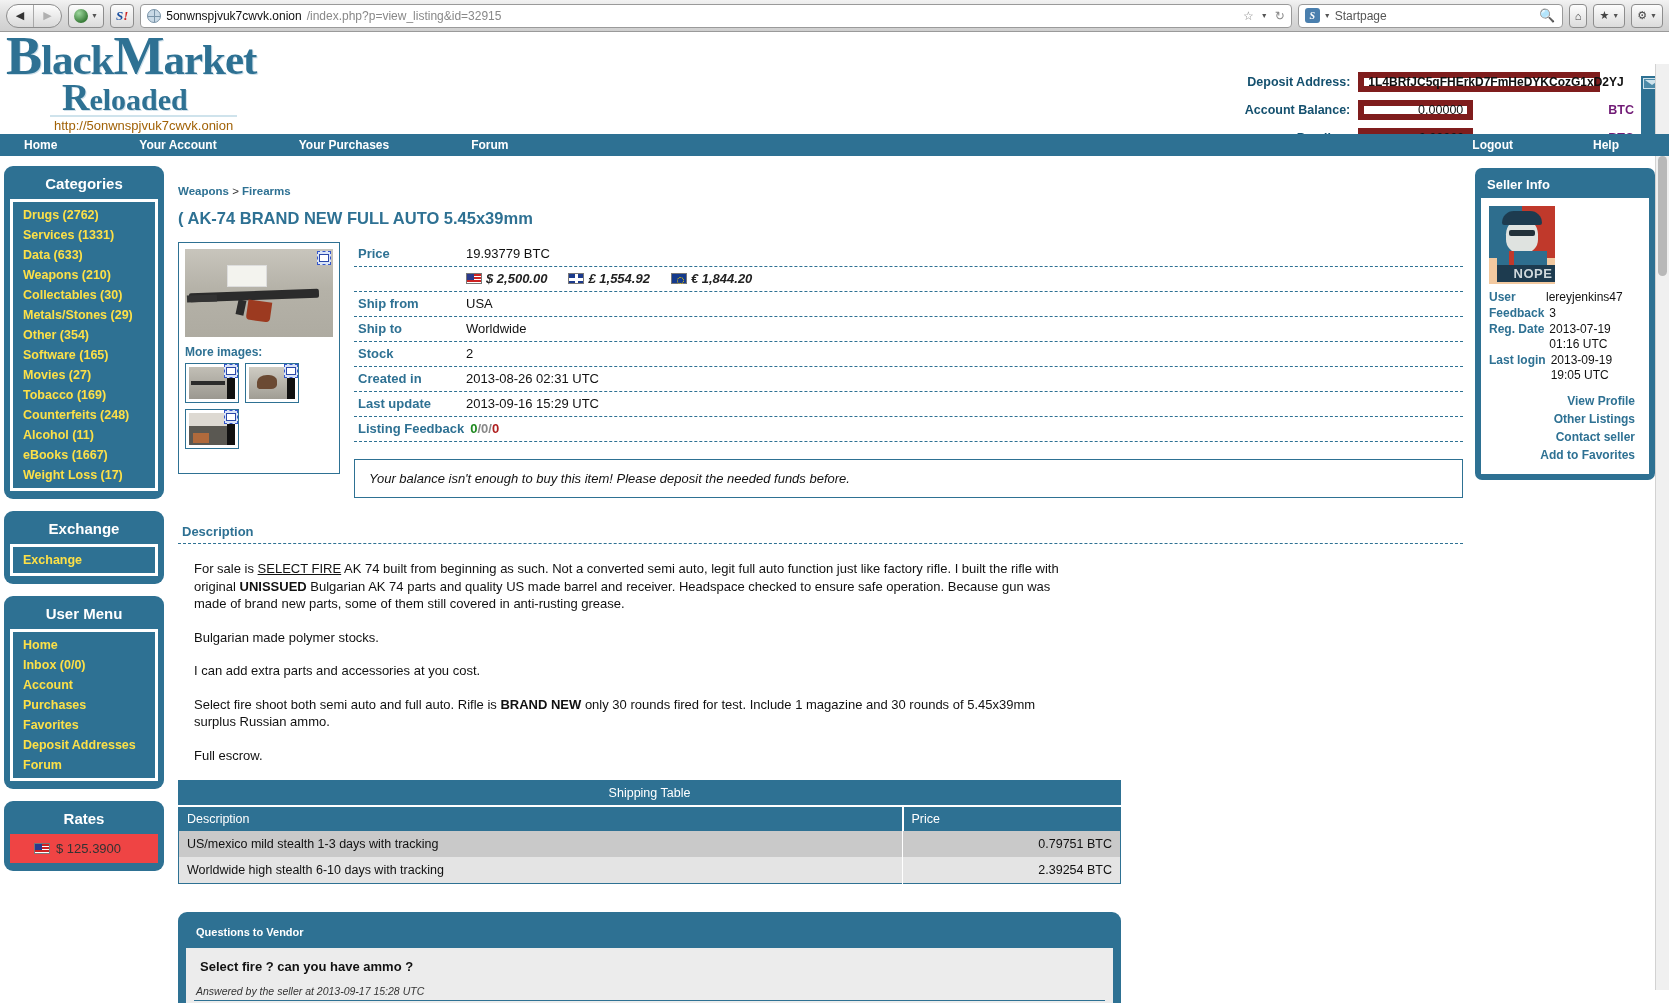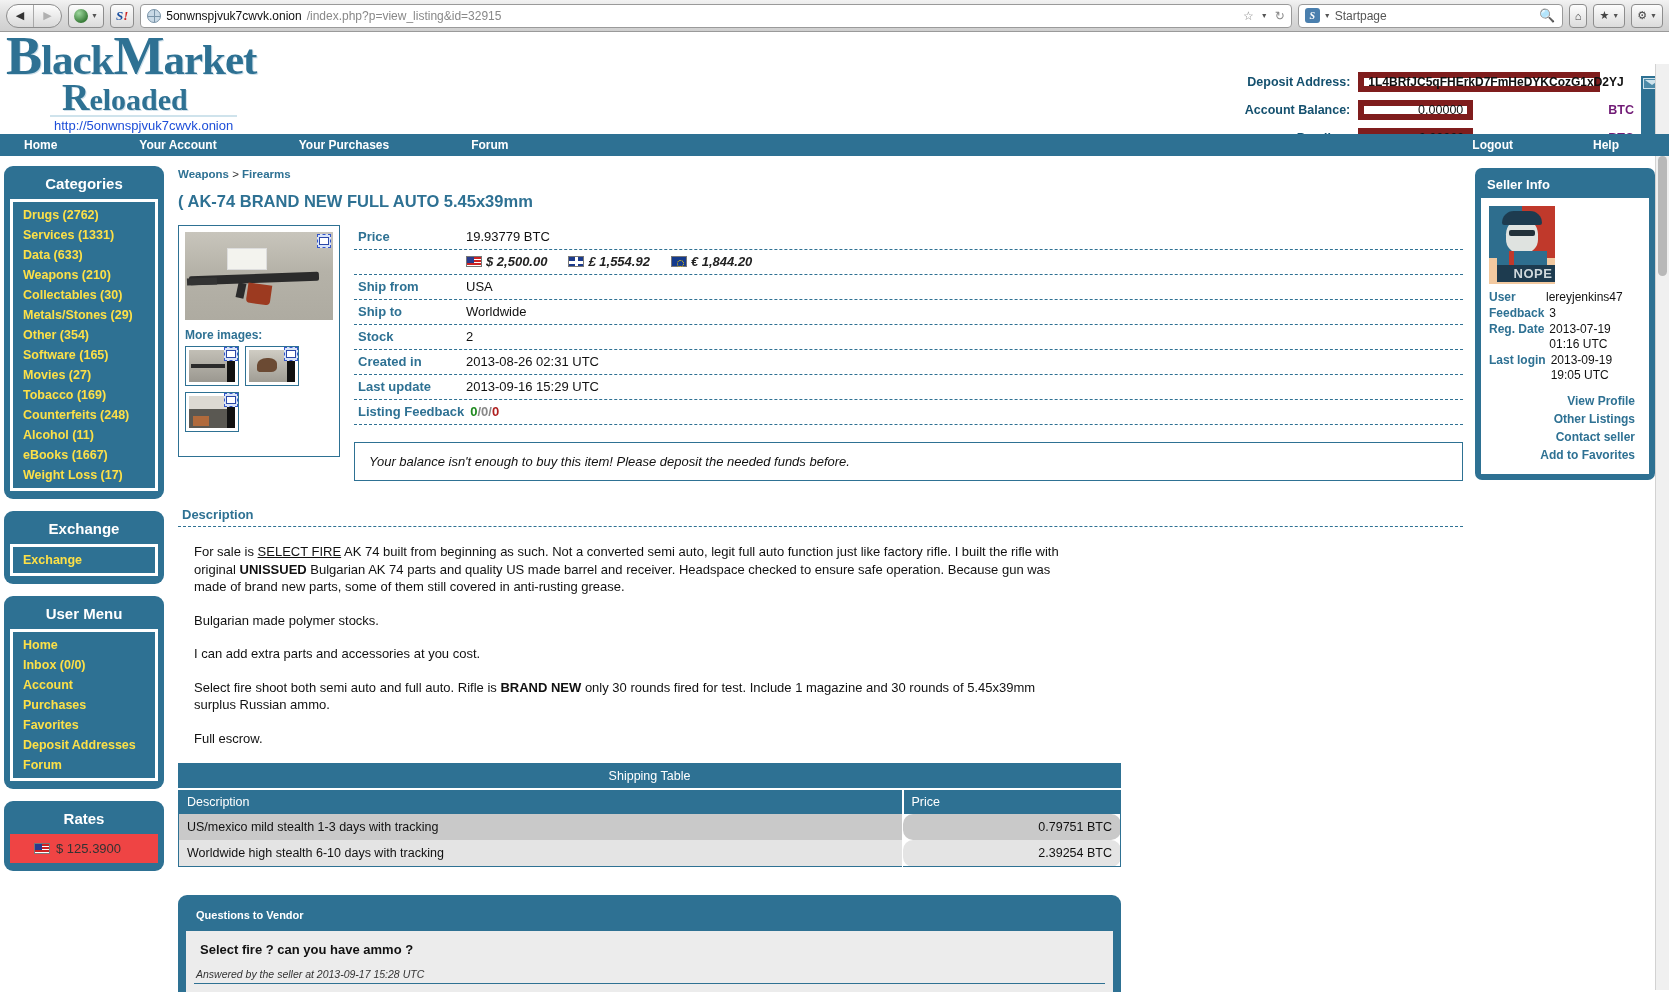--- a/index.html
+++ b/index.html
@@ -118,21 +118,21 @@
     font-size: 30px;
     color: #2e7193;
     margin-left: 56px;
     line-height: 30px;
     text-shadow: 1px 1px 0 #cfe0ea;
   }
   .logo-rl .cap { font-size: 38px; }
   .logo-url {
     margin-left: 44px;
     font-size: 13px;
-    color: #1d4ed8;
+    color: #a16207;
     border-top: 2px solid #cfe3ec;
     border-bottom: 2px solid #cfe3ec;
     display:inline-block;
     padding: 1px 4px;
   }
   .acct-box {
     position: absolute; right: 35px; top: 40px;
     display: grid;
     grid-template-columns: auto auto auto;
     gap: 8px 8px;
@@ -248,21 +248,21 @@
   .flag-uk:after { content:''; position:absolute; left:6px; top:0; width:3px; height:100%; background:#fff; }
   .flag-eu { background:#143a8c; }
   .flag-eu:before {
     content:''; position:absolute; left:5px; top:2.5px; width:5px; height:5px;
     border: 1px dotted #f5d000; border-radius: 50%;
   }
 
   
   .content {
     flex: 1;
-    padding: 12px 6px 0 6px;
+    padding: 29px 6px 0 6px;
     min-width: 0;
   }
   .breadcrumb { font-size: 11.5px; color: #2e7193; font-weight: bold; margin-bottom: 12px; }
   .breadcrumb a { color: #2e7193; text-decoration: none; }
   .breadcrumb .sep { color: #333; font-weight: normal; }
   .listing-title {
     font-size: 16.5px; font-weight: bold; color: #2e7193;
     margin-bottom: 14px;
   }
   .detail-row { display: flex; gap: 14px; }
@@ -369,21 +369,21 @@
     padding: 5px; font-size: 12.5px;
     border-bottom: 2px solid #fff;
   }
   .ship-table th.col {
     background: #2e7193; color: #fff; text-align: left; font-weight: normal;
     padding: 5px 8px; font-size: 12.5px;
     border-right: 2px solid #fff;
   }
   .ship-table th.col:last-child { border-right: none; }
   .ship-table td { padding: 6px 8px; color: #111; border-right: 1px solid #fff; }
-  .ship-table td:last-child { text-align: right; border-right: none; border-radius: 10px; }
+  .ship-table td:last-child { text-align: right; border-right: none; }
   .ship-table tr.r1 td { background: #c9c9c9; }
   .ship-table tr.r2 td { background: #e4e4e4; }
 
   
   .qbox {
     margin-top: 28px;
     width: 943px;
     background: #2e7193;
     border-radius: 9px 9px 0 0;
     padding: 8px 8px 0 8px;

